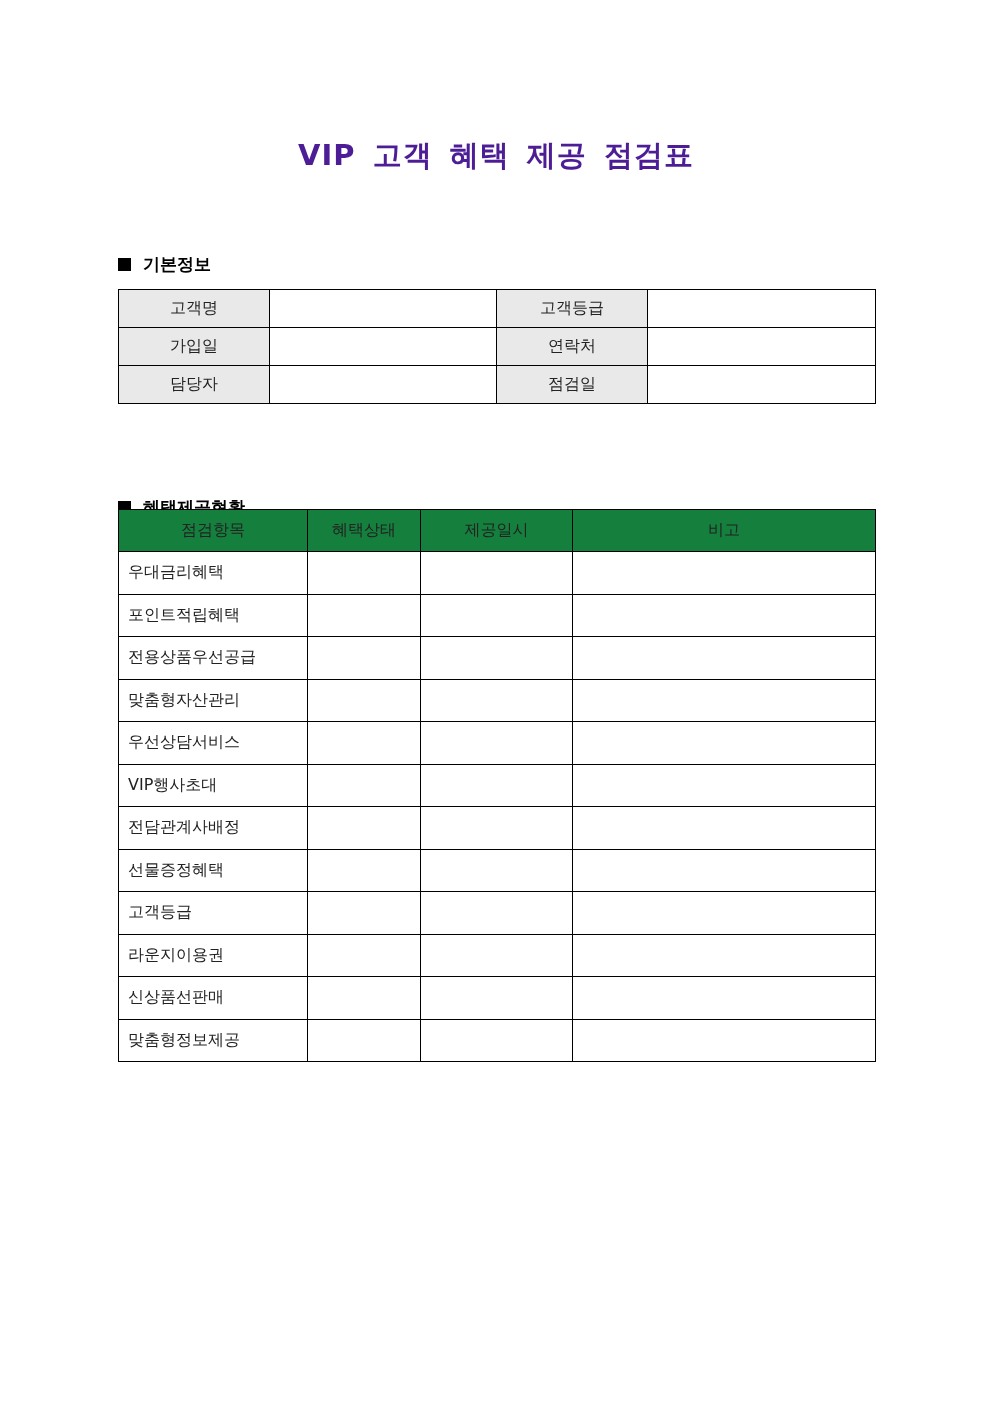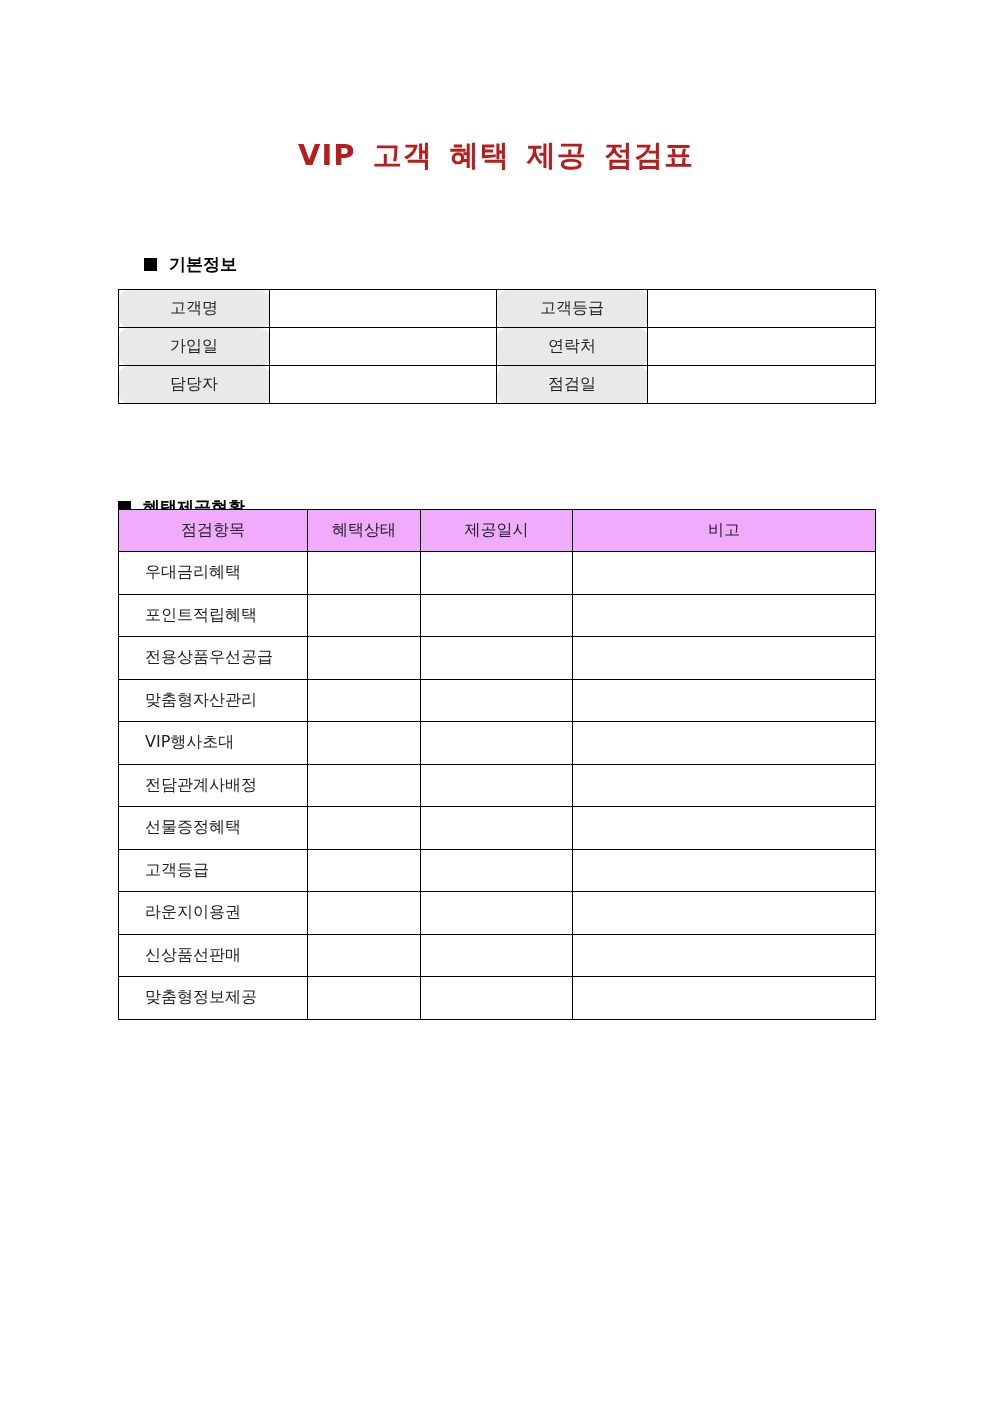--- a/index.html
+++ b/index.html
@@ -1,33 +1,33 @@
 <!DOCTYPE html>
 <html><head>
   <meta charset="utf-8">
   <style>
     html, body { margin:0; padding:0; background:#ffffff; }
     body { width:992px; height:1403px; position:relative; font-family:"DejaVu Sans", "Liberation Sans", sans-serif; color:#111; }
-    .title { position:absolute; top:136px; left:0; width:992px; text-align:center; font-size:29px; font-weight:bold; letter-spacing:1px; word-spacing:6px; color:#b91c1c; }
+    .title { position:absolute; top:136px; left:0; width:992px; text-align:center; font-size:29px; font-weight:bold; letter-spacing:1px; word-spacing:6px; color:#4c1d95; }
     .section-heading { position:absolute; left:118px; font-size:17px; font-weight:bold; color:#000; display:flex; align-items:center; }
     .section-heading .square { display:inline-block; width:13px; height:13px; background:#000; margin-right:12px; }
     table { position:absolute; left:118px; border-collapse:collapse; table-layout:fixed; }
     td, th { border:1px solid #000; padding:0; font-weight:normal; font-size:16px; color:#222; }
-    .info td { height:37px;border-radius:10px; }
+    .info td { height:37px; }
     .info td.label { background:#e9e9e9; text-align:center; }
-    .bench th { background:#f0abfc; text-align:center; height:41px; }
+    .bench th { background:#15803d; text-align:center; height:41px; }
     .bench td { height:41.5px; }
-    .bench td.item { text-align:left; padding-left:26px; }
+    .bench td.item { text-align:left; padding-left:9px; }
   </style>
 </head>
 <body>
 
 <div class="title">VIP 고객 혜택 제공 점검표</div>
 
-<div class="section-heading" style="top:253px;margin-left:26px;">
+<div class="section-heading" style="top:253px;">
   <span class="square"></span>
   <span>기본정보</span>
 </div>
 
 <table class="info" style="top:289px; width:757px;">
   <colgroup>
       <col style="width:151px">
       <col style="width:227px">
       <col style="width:151px">
       <col style="width:228px">
@@ -93,20 +93,26 @@
         <td></td>
         <td></td>
       </tr>
       <tr>
         <td class="item">맞춤형자산관리</td>
         <td></td>
         <td></td>
         <td></td>
       </tr>
       <tr>
+        <td class="item">우선상담서비스</td>
+        <td></td>
+        <td></td>
+        <td></td>
+      </tr>
+      <tr>
         <td class="item">VIP행사초대</td>
         <td></td>
         <td></td>
         <td></td>
       </tr>
       <tr>
         <td class="item">전담관계사배정</td>
         <td></td>
         <td></td>
         <td></td>

